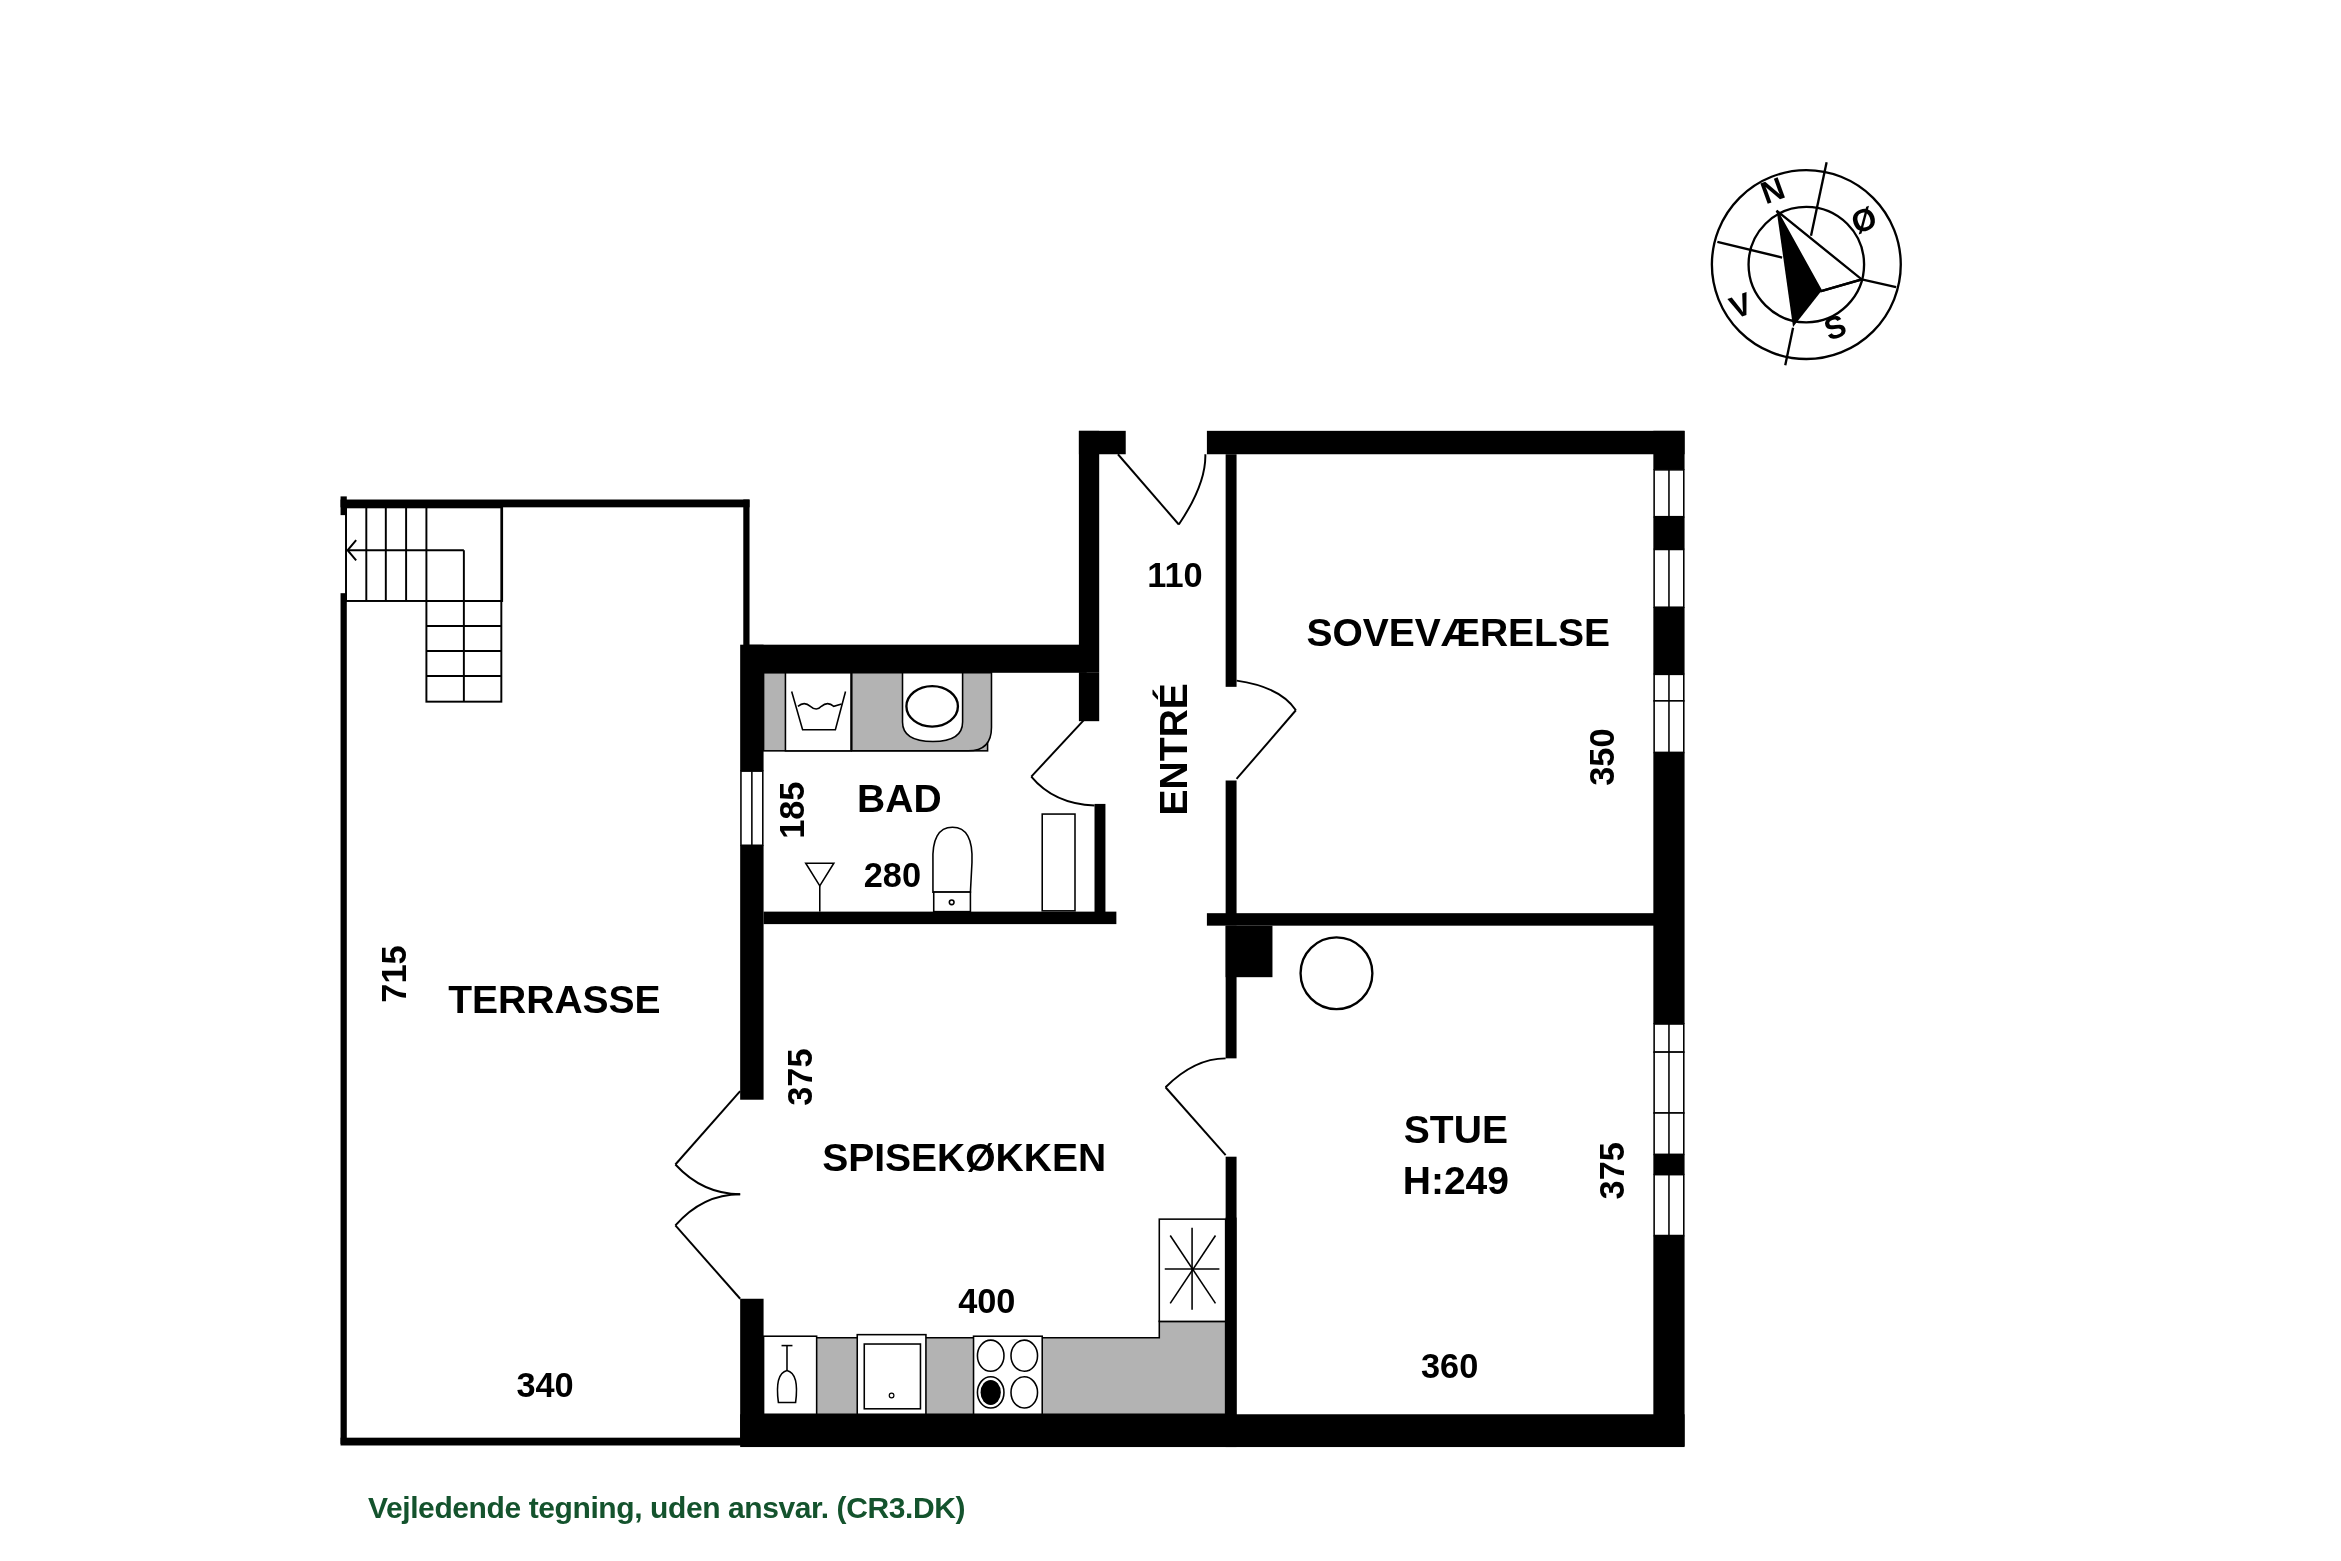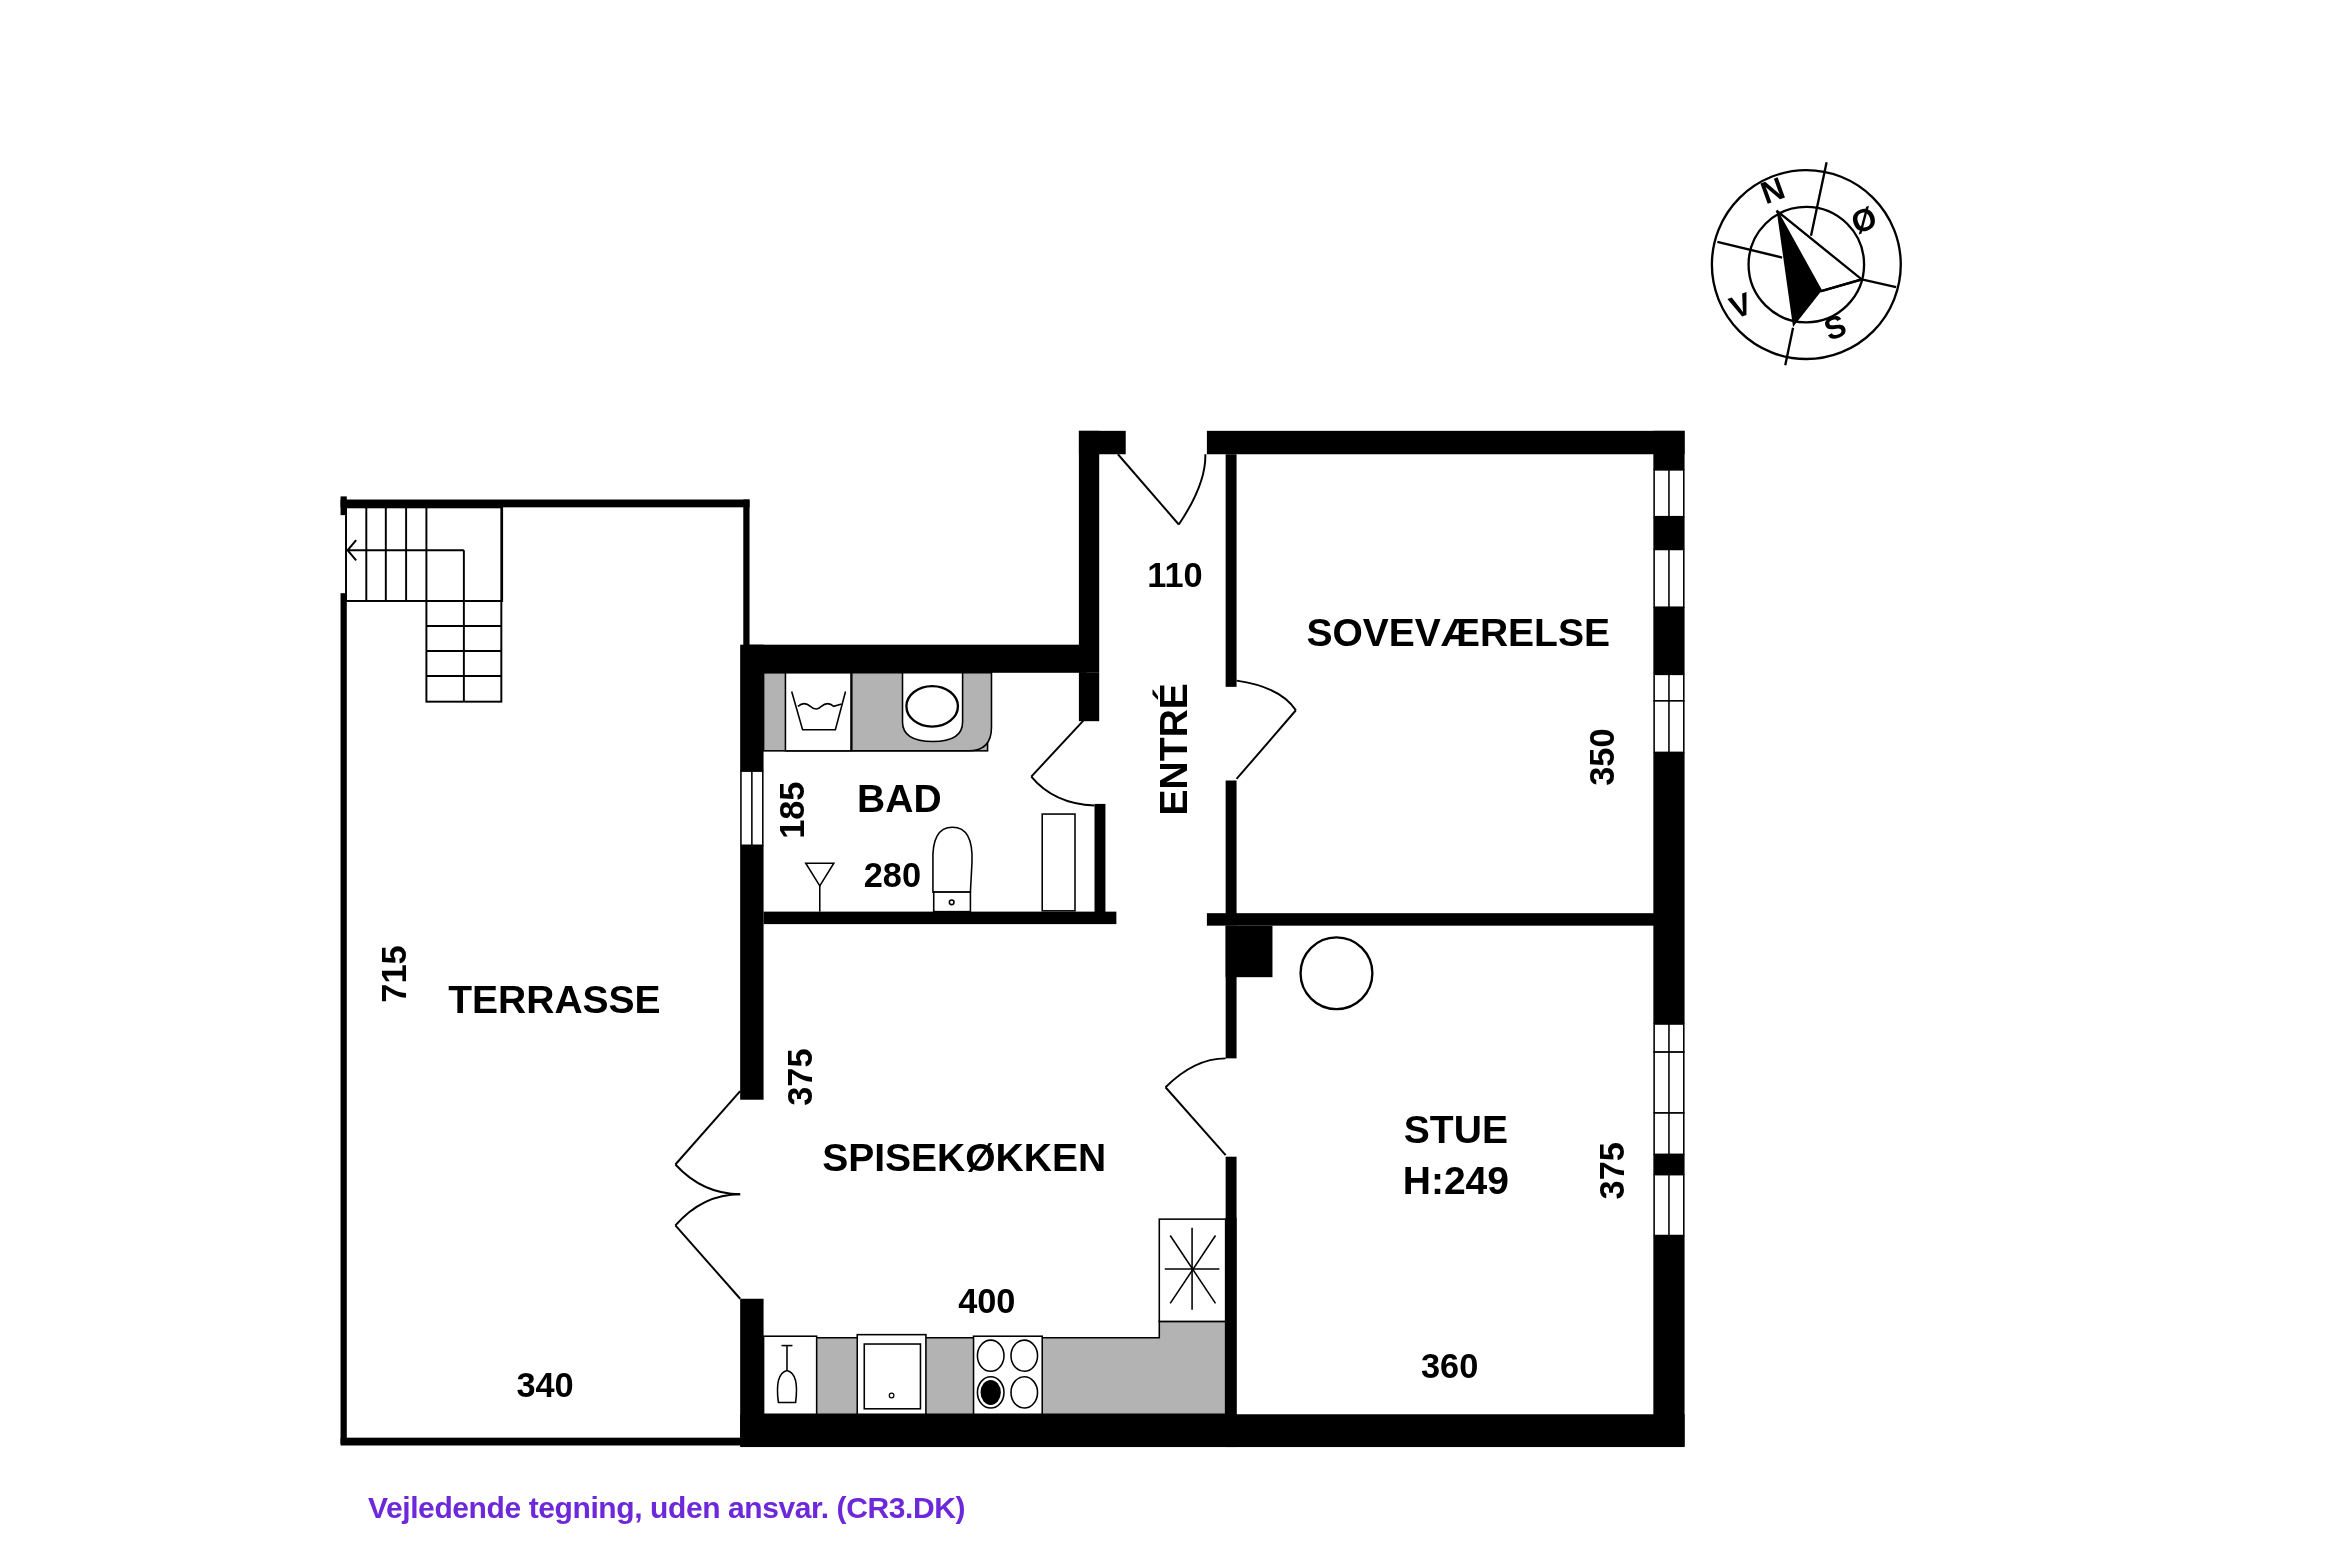--- a/index.html
+++ b/index.html
@@ -2,21 +2,21 @@
 <html style="font-size:12.5px"><head>
 <meta charset="utf-8">
 <style>
   html, body { margin:0; padding:0; background:#ffffff; }
   body { width:2342px; height:1561px; position:relative; overflow:hidden; font-family:"Liberation Sans", sans-serif; }
   svg { position:absolute; left:0; top:0; }
   .lbl { font-family:"Liberation Sans", sans-serif; font-weight:bold; fill:#000; }
   .room { font-size:50px; }
   .dim { font-size:44px; }
   .compass-letter { font-size:40px; }
-  .caption { position:absolute; left:368px; top:1491px; font-size:30px; font-weight:bold; color:#6d28d9; font-family:"Liberation Sans", sans-serif; letter-spacing:-0.4px; }
+  .caption { position:absolute; left:368px; top:1491px; font-size:30px; font-weight:bold; color:#14532d; font-family:"Liberation Sans", sans-serif; letter-spacing:-0.4px; }
 </style>
 </head>
 <body>
 
 <svg width="2342" height="1561" viewBox="0 0 3000 2000">
 
   <g>
     <circle cx="2314" cy="339" r="121" fill="none" stroke="#000" stroke-width="3"></circle>
     <circle cx="2314" cy="339" r="74" fill="none" stroke="#000" stroke-width="3"></circle>
 

